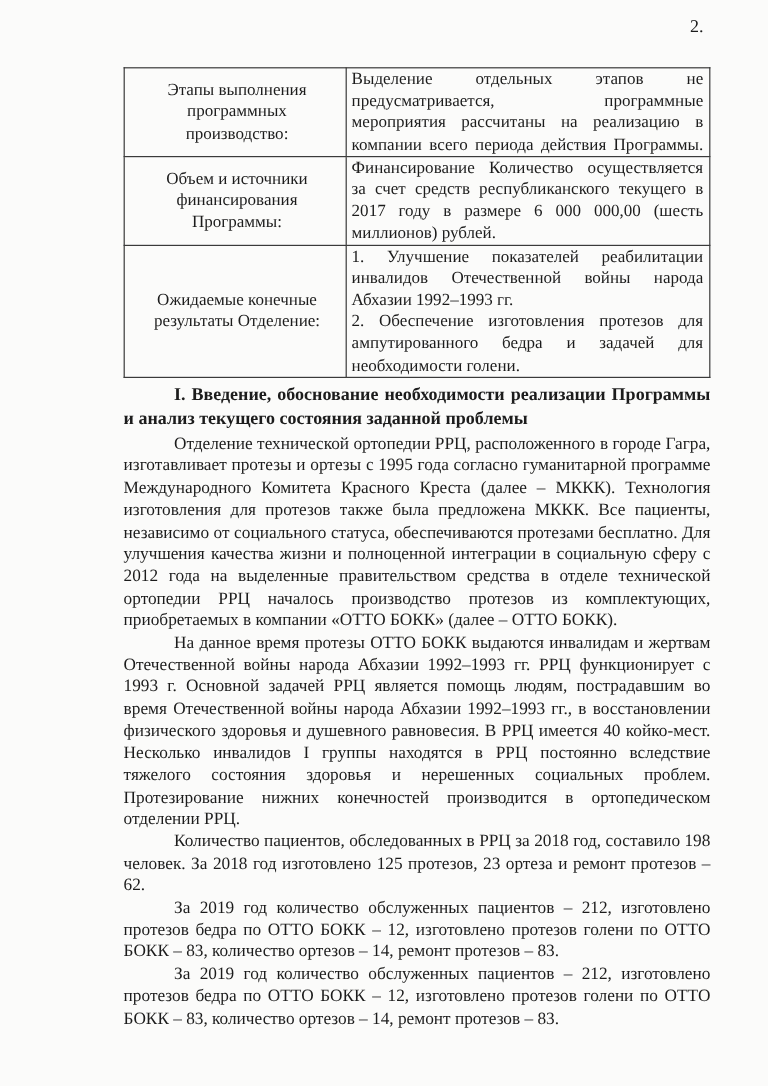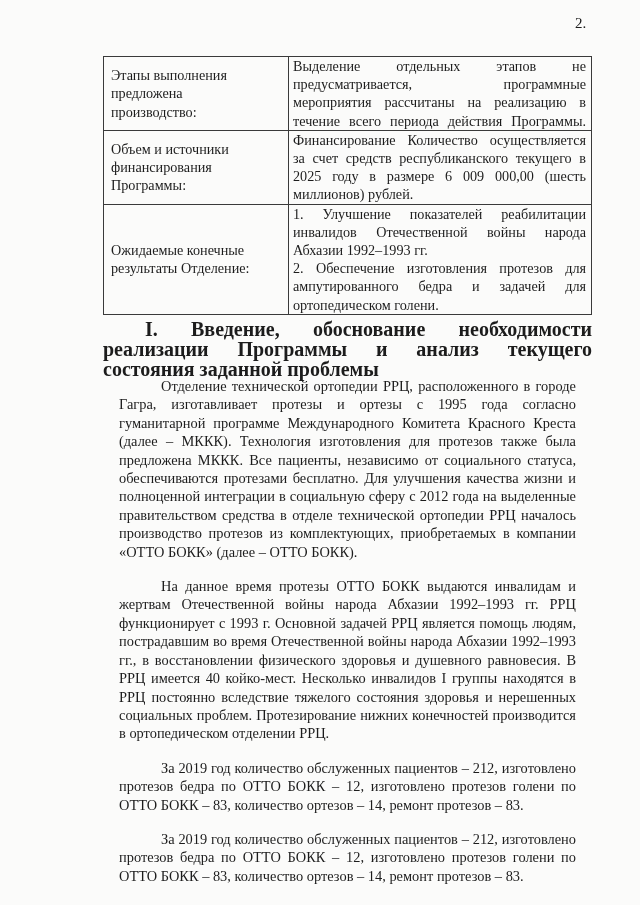--- a/index.html
+++ b/index.html
@@ -14,91 +14,92 @@
     font-size: 15px; line-height: 18px;
   }
   table.passport {
     position: absolute; left: 103px; top: 56px;
     width: 489px; border-collapse: collapse;
     font-size: 14.2px; line-height: 18.2px;
   }
   table.passport td {
     border: 1px solid #3a3a3a; vertical-align: middle; padding: 0 4px;
   }
-  table.passport td.label { width: 173px; text-align: left; padding-left: 7px; }
+  table.passport td.label { width: 173px; text-align: center; padding-left: 7px; }
   table.passport td.value { text-align: justify; text-align-last: left; padding: 0 5px 0 4px; }
   .value-line { display: block; text-align: justify; text-align-last: justify; font-family: Liberation Serif, serif; }
   .value-line.last { text-align-last: left; }
   .r1 { height: 65px; }
   .r2 { height: 73px; margin-top: 36px; }
   .r3 { height: 103px; }
 
   .section-heading {
     position: absolute; left: 103px; top: 319px; width: 489px;
-    font-weight: bold; font-size: 20px; line-height: 20px;
+    font-weight: bold; font-size: 15px; line-height: 20px;
     text-indent: 42px; text-align: justify; text-align-last: left;
   }
   .body-text {
     position: absolute; left: 103px; top: 361px; width: 489px;
     font-size: 14.4px; line-height: 18.4px;
   }
   .body-text p {
-    margin: 16px; text-indent: 42px; text-align: justify;
+    margin: 0; text-indent: 42px; text-align: justify;
   }
 </style>
 </head>
 <body>
 
 <div class="page-number">2.</div>
 
 <table class="passport">
   <tbody>
       <tr class="r1">
     <td class="label">
       <span class="lbl">Этапы выполнения</span><br>
-      <span class="lbl">предложена</span><br>
+      <span class="lbl">программных</span><br>
       <span class="lbl">производство:</span>
     </td>
     <td class="value">
       <span class="value-line">Выделение отдельных этапов не</span>
       <span class="value-line">предусматривается, программные</span>
       <span class="value-line">мероприятия рассчитаны на реализацию в</span>
-      <span class="value-line">течение всего периода действия Программы.</span>
+      <span class="value-line">компании всего периода действия Программы.</span>
     </td>
   </tr>
   <tr class="r2">
     <td class="label">
       <span>Объем и источники</span><br>
       <span>финансирования</span><br>
       <span>Программы:</span>
     </td>
     <td class="value">
       <span class="value-line">Финансирование Количество осуществляется</span>
       <span class="value-line">за счет средств республиканского текущего в</span>
-      <span class="value-line">2025 году в размере 6 009 000,00 (шесть</span>
+      <span class="value-line">2017 году в размере 6 000 000,00 (шесть</span>
       <span class="value-line last">миллионов) рублей.</span>
     </td>
   </tr>
   <tr class="r3">
     <td class="label">
       <span>Ожидаемые конечные</span><br>
       <span>результаты Отделение:</span>
     </td>
     <td class="value">
       <span class="value-line">1. Улучшение показателей реабилитации</span>
       <span class="value-line">инвалидов Отечественной войны народа</span>
       <span class="value-line last">Абхазии 1992–1993 гг.</span>
       <span class="value-line">2. Обеспечение изготовления протезов для</span>
       <span class="value-line">ампутированного бедра и задачей для</span>
-      <span class="value-line last">ортопедическом голени.</span>
+      <span class="value-line last">необходимости голени.</span>
     </td>
   </tr>
 </tbody>
   </table>
 
 <div class="section-heading">I. Введение, обоснование необходимости реализации Программы и анализ текущего состояния заданной проблемы</div>
 
 <div class="body-text">
   <p>Отделение технической ортопедии РРЦ, расположенного в городе Гагра, изготавливает протезы и ортезы с 1995 года согласно гуманитарной программе Международного Комитета Красного Креста (далее – МККК). Технология изготовления для протезов также была предложена МККК. Все пациенты, независимо от социального статуса, обеспечиваются протезами бесплатно. Для улучшения качества жизни и полноценной интеграции в социальную сферу с 2012 года на выделенные правительством средства в отделе технической ортопедии РРЦ началось производство протезов из комплектующих, приобретаемых в компании «ОТТО БОКК» (далее – ОТТО БОКК).</p>
   <p>На данное время протезы ОТТО БОКК выдаются инвалидам и жертвам Отечественной войны народа Абхазии 1992–1993 гг. РРЦ функционирует с 1993 г. Основной задачей РРЦ является помощь людям, пострадавшим во время Отечественной войны народа Абхазии 1992–1993 гг., в восстановлении физического здоровья и душевного равновесия. В РРЦ имеется 40 койко-мест. Несколько инвалидов I группы находятся в РРЦ постоянно вследствие тяжелого состояния здоровья и нерешенных социальных проблем. Протезирование нижних конечностей производится в ортопедическом отделении РРЦ.</p>
+  <p>Количество пациентов, обследованных в РРЦ за 2018 год, составило 198 человек. За 2018 год изготовлено 125 протезов, 23 ортеза и ремонт протезов – 62.</p>
   <p>За 2019 год количество обслуженных пациентов – 212, изготовлено протезов бедра по ОТТО БОКК – 12, изготовлено протезов голени по ОТТО БОКК – 83, количество ортезов – 14, ремонт протезов – 83.</p>
   <p>За 2019 год количество обслуженных пациентов – 212, изготовлено протезов бедра по ОТТО БОКК – 12, изготовлено протезов голени по ОТТО БОКК – 83, количество ортезов – 14, ремонт протезов – 83.</p>
 </div>
 
 </body></html>

